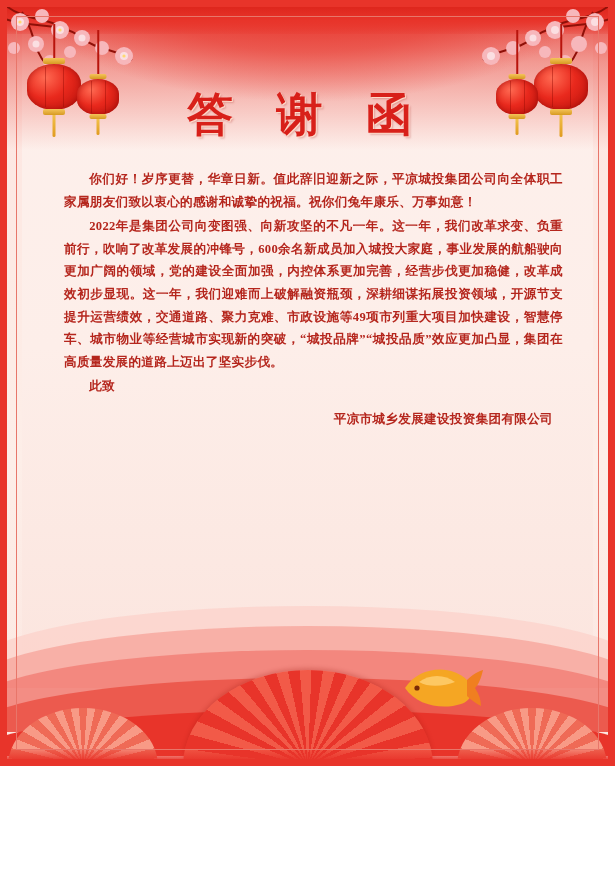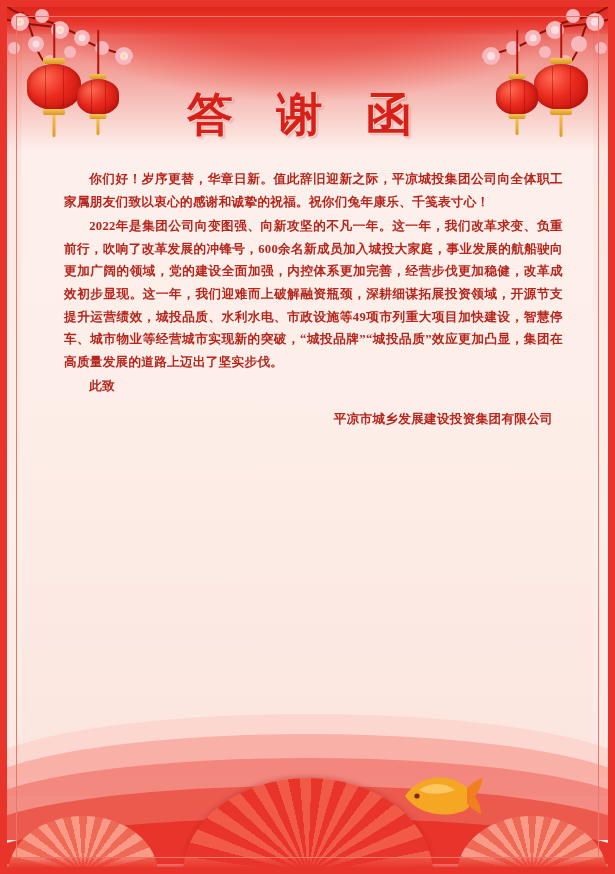--- a/index.html
+++ b/index.html
@@ -6,21 +6,21 @@
     margin: 0;
     padding: 0;
     background: #ffffff;
   }
   body {
     font-family: "Liberation Serif", "DejaVu Serif", serif;
   }
   .page {
     position: relative;
     width: 615px;
-    height: 874px;
+    height: 766px;
     overflow: hidden;
     background: linear-gradient(180deg, #fde4e0 0%, #fdeae4 35%, #fdeee8 60%, #fce6e0 100%);
   }
   
   .outer-border {
     position: absolute;
     inset: 0;
     border: 7px solid #e8342a;
     box-sizing: border-box;
     pointer-events: none;
@@ -309,22 +309,22 @@
       <div class="rib" style="left:14px;"></div>
       <div class="rib" style="left:28px;"></div>
     </div>
     <div class="base" style="top:84px; width:17px; height:5px;"></div>
     <div class="tassel" style="top:89px; height:16px;"></div>
   </div>
 
   <div class="title">答 谢 函</div>
 
   <div class="letter">
-    <p class="indent2">你们好！岁序更替，华章日新。值此辞旧迎新之际，平凉城投集团公司向全体职工家属朋友们致以衷心的感谢和诚挚的祝福。祝你们兔年康乐、千笺表寸心！</p>
-    <p class="indent2">2022年是集团公司向变图强、向新攻坚的不凡一年。这一年，我们改革求变、负重前行，吹响了改革发展的冲锋号，600余名新成员加入城投大家庭，事业发展的航船驶向更加广阔的领域，党的建设全面加强，内控体系更加完善，经营步伐更加稳健，改革成效初步显现。这一年，我们迎难而上破解融资瓶颈，深耕细谋拓展投资领域，开源节支提升运营绩效，城投品质、水利水电、市政设施等49项市列重大项目加快建设，智慧停车、城市物业等经营城市实现新的突破，“城投品牌”“城投品质”效应更加凸显，集团在高质量发展的道路上迈出了坚实步伐。</p>
+    <p class="indent2">你们好！岁序更替，华章日新。值此辞旧迎新之际，平凉城投集团公司向全体职工家属朋友们致以衷心的感谢和诚挚的祝福。祝你们兔年康乐、万事如意！</p>
+    <p class="indent2">2022年是集团公司向变图强、向新攻坚的不凡一年。这一年，我们改革求变、负重前行，吹响了改革发展的冲锋号，600余名新成员加入城投大家庭，事业发展的航船驶向更加广阔的领域，党的建设全面加强，内控体系更加完善，经营步伐更加稳健，改革成效初步显现。这一年，我们迎难而上破解融资瓶颈，深耕细谋拓展投资领域，开源节支提升运营绩效，交通道路、聚力克难、市政设施等49项市列重大项目加快建设，智慧停车、城市物业等经营城市实现新的突破，“城投品牌”“城投品质”效应更加凸显，集团在高质量发展的道路上迈出了坚实步伐。</p>
     <p class="closing-line">此致</p>
     <div class="sig-block">
       <p>平凉市城乡发展建设投资集团有限公司</p>
     </div>
   </div>
 
   <div class="bottom-deco">
     <div class="wave" style="bottom:96px; height:64px; background:#fbd3cd; opacity:.85;"></div>
     <div class="wave" style="bottom:78px; height:62px; background:#f7a9a0; opacity:.85;"></div>
     <div class="wave" style="bottom:58px; height:58px; background:#f2837a; opacity:.9;"></div>

